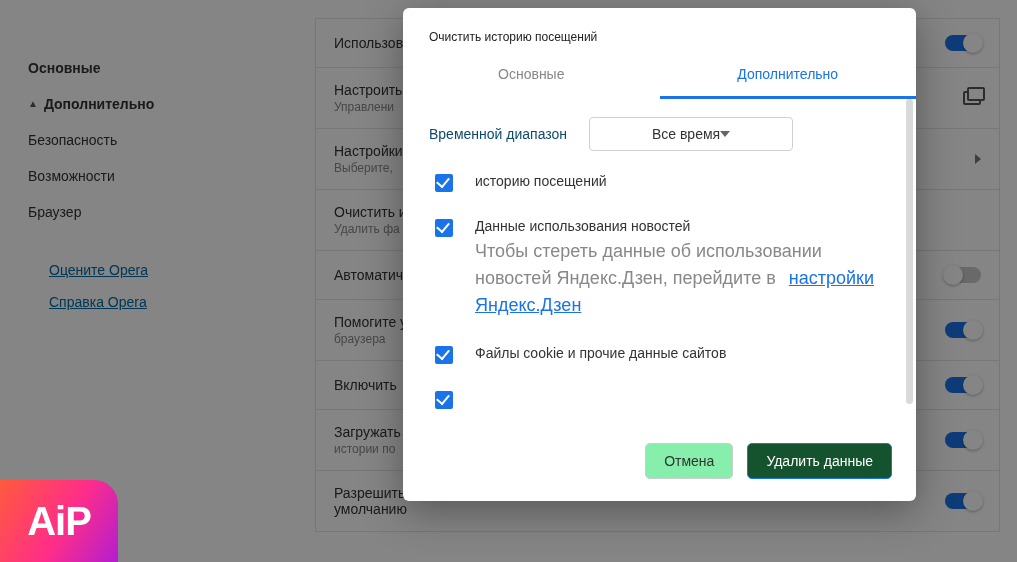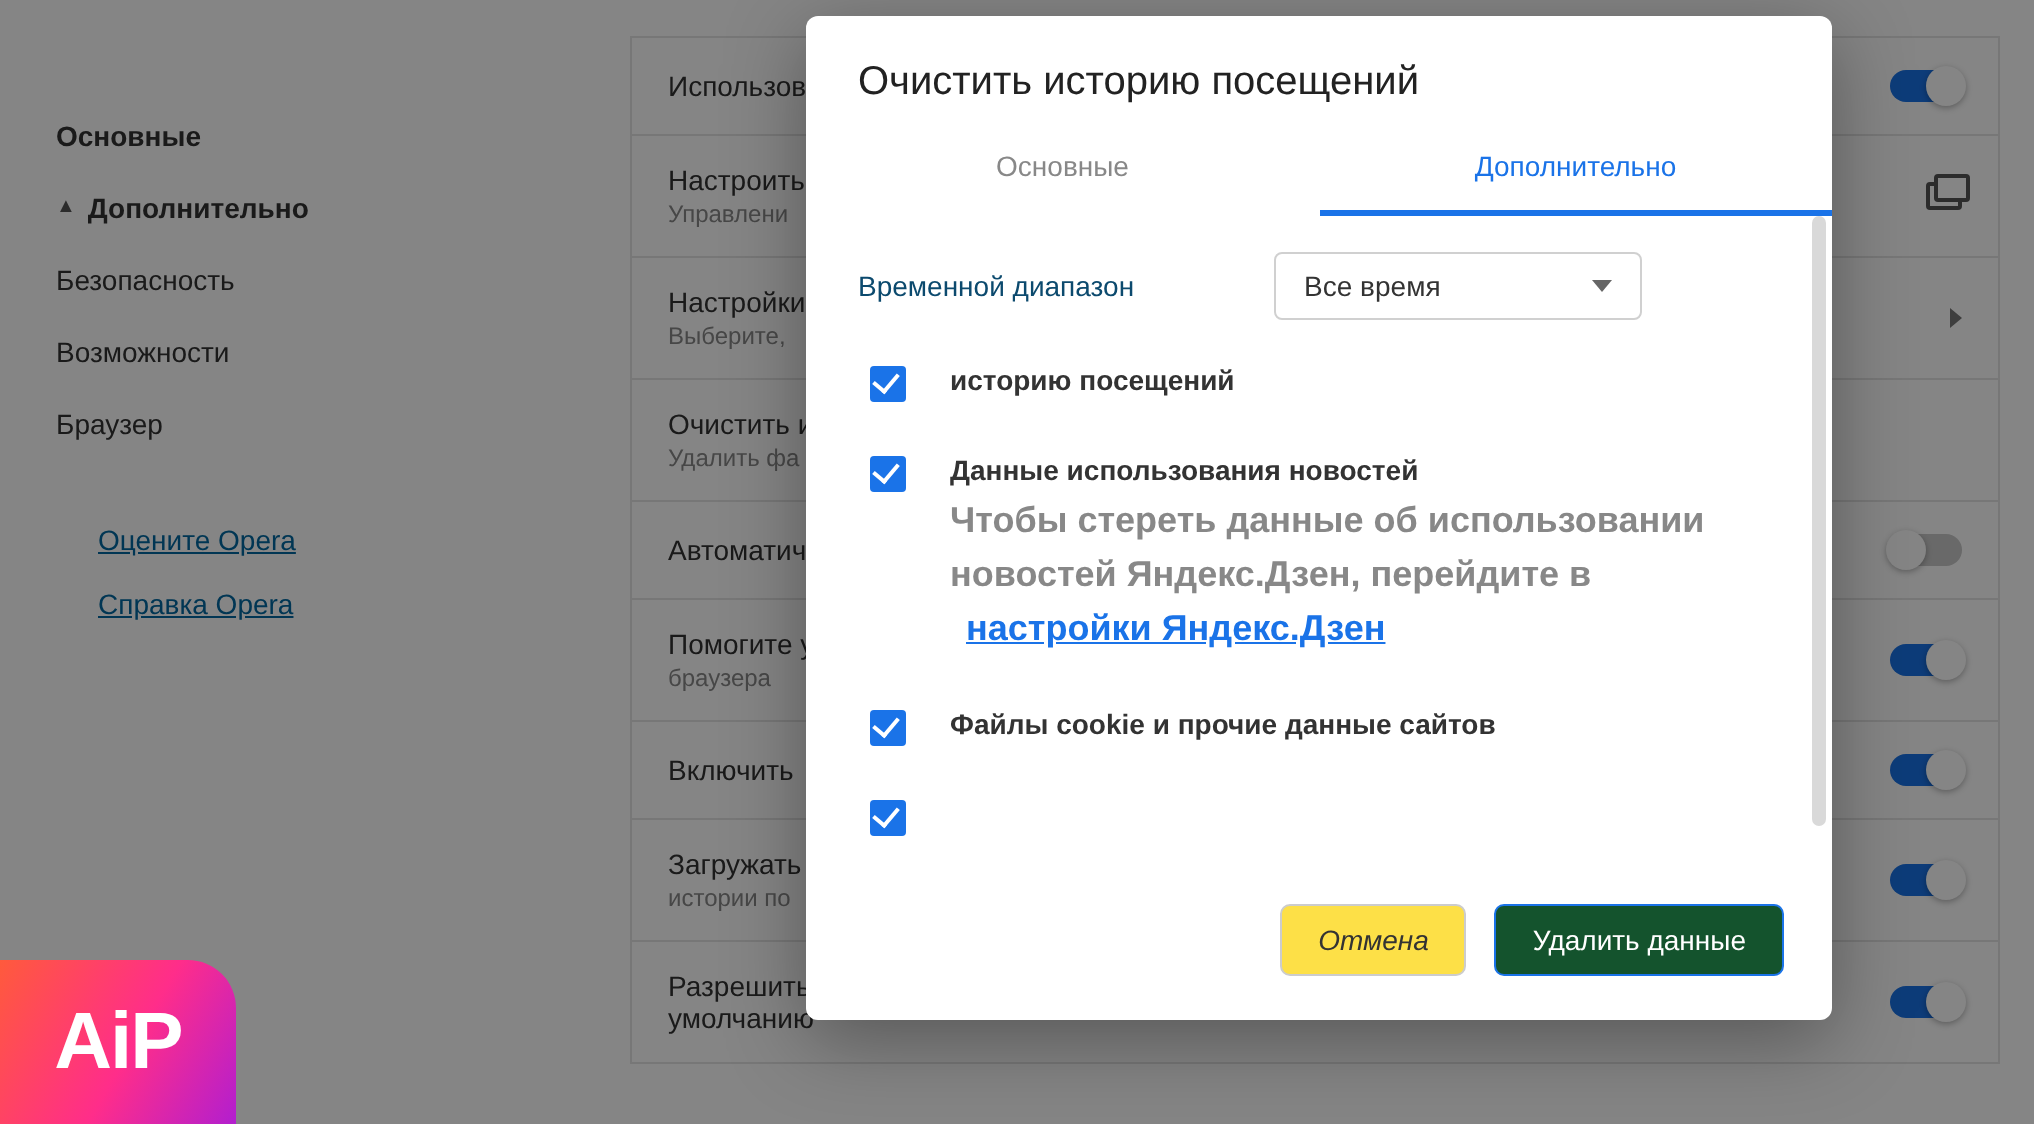--- a/index.html
+++ b/index.html
@@ -112,21 +112,21 @@
     position: absolute;
     left: 403px; top: 8px;
     width: 513px;
     background: #fff;
     border-radius: 6px;
     box-shadow: 0 10px 40px rgba(0,0,0,.35);
     overflow: hidden;
   }
   .modal-header {
     padding: 22px 26px 10px;
-    font-size: 20px;
+    font-size: 12px;
     color: #222;
   }
   .tabs { display: flex; }
   .tab {
     flex: 1; text-align: center; padding: 12px 0 14px;
     font-size: 14px; cursor: pointer;
   }
   .tab.inactive { color: #888; }
   .tab.active {
     color: #1a73e8; font-weight: 500;
@@ -135,33 +135,32 @@
   .modal-body { padding: 18px 26px 8px; position: relative; }
   .modal-body .scrollbar {
     position: absolute; right: 3px; top: 0; width: 7px; height: 305px;
     background: #d9d9d9; border-radius: 4px;
   }
 
   .timerow { display:flex; align-items:center; gap:22px; margin-bottom: 22px; }
   .timerow .lbl { color:#0c4a6e; font-size:14px; }
   .select {
     border: 1px solid #d0d0d0; border-radius: 4px;
-    padding: 8px 14px; width: 184px;
-    display:flex; align-items:center; justify-content:space-between;
-    font-size:14px; cursor:pointer;margin-left:48px;
+    padding: 8px 14px; width: 204px;
+    display:flex; align-items:center; justify-content:center;
+    font-size:14px; cursor:pointer;
   }
   .select .caret-down {
     width:0;height:0;border-left:5px solid transparent;border-right:5px solid transparent;
     border-top:6px solid #666;
   }
 
   .check-item {
     display:flex; align-items:flex-start; gap: 22px;
     margin: 0 0 26px 6px;
-    font-weight: bold;
   }
   .check-item .box {
     width:18px;height:18px;border-radius:2px;background:#1a73e8;
     position:relative; flex-shrink:0; margin-top:1px;
   }
   .check-item .box::after{
     content:""; position:absolute; left:4px; top:1px;
     width:6px;height:10px;border:solid #fff;border-width:0 2px 2px 0;
     transform:rotate(40deg);
   }
@@ -173,21 +172,21 @@
     color:#1a73e8; text-decoration:underline; margin-left:8px; cursor:pointer;
   }
 
   .modal-footer {
     display:flex; justify-content:flex-end; gap:14px;
     padding: 16px 24px 22px;
   }
   .btn {
     padding: 9px 18px; border-radius:5px; font-size:14px; cursor:pointer;
   }
-  .btn.secondary { border:1px solid #ccc; background:#fde047; color:#333;font-style:italic; }
+  .btn.secondary { border:1px solid #ccc; background:#86efac; color:#333; }
   .btn.primary { background:#14532d; color:#fff; border:1px solid #1a73e8; }
 
   
   .aip {
     position:absolute; left:0; bottom:0;
     width:118px; height:82px;
     background: linear-gradient(120deg,#ff5a3c 0%,#ff2d8a 55%,#b21ecf 100%);
     border-top-right-radius: 24px;
     display:flex; align-items:center; justify-content:center;
     font-weight:800; font-size:40px; color:#fff;

